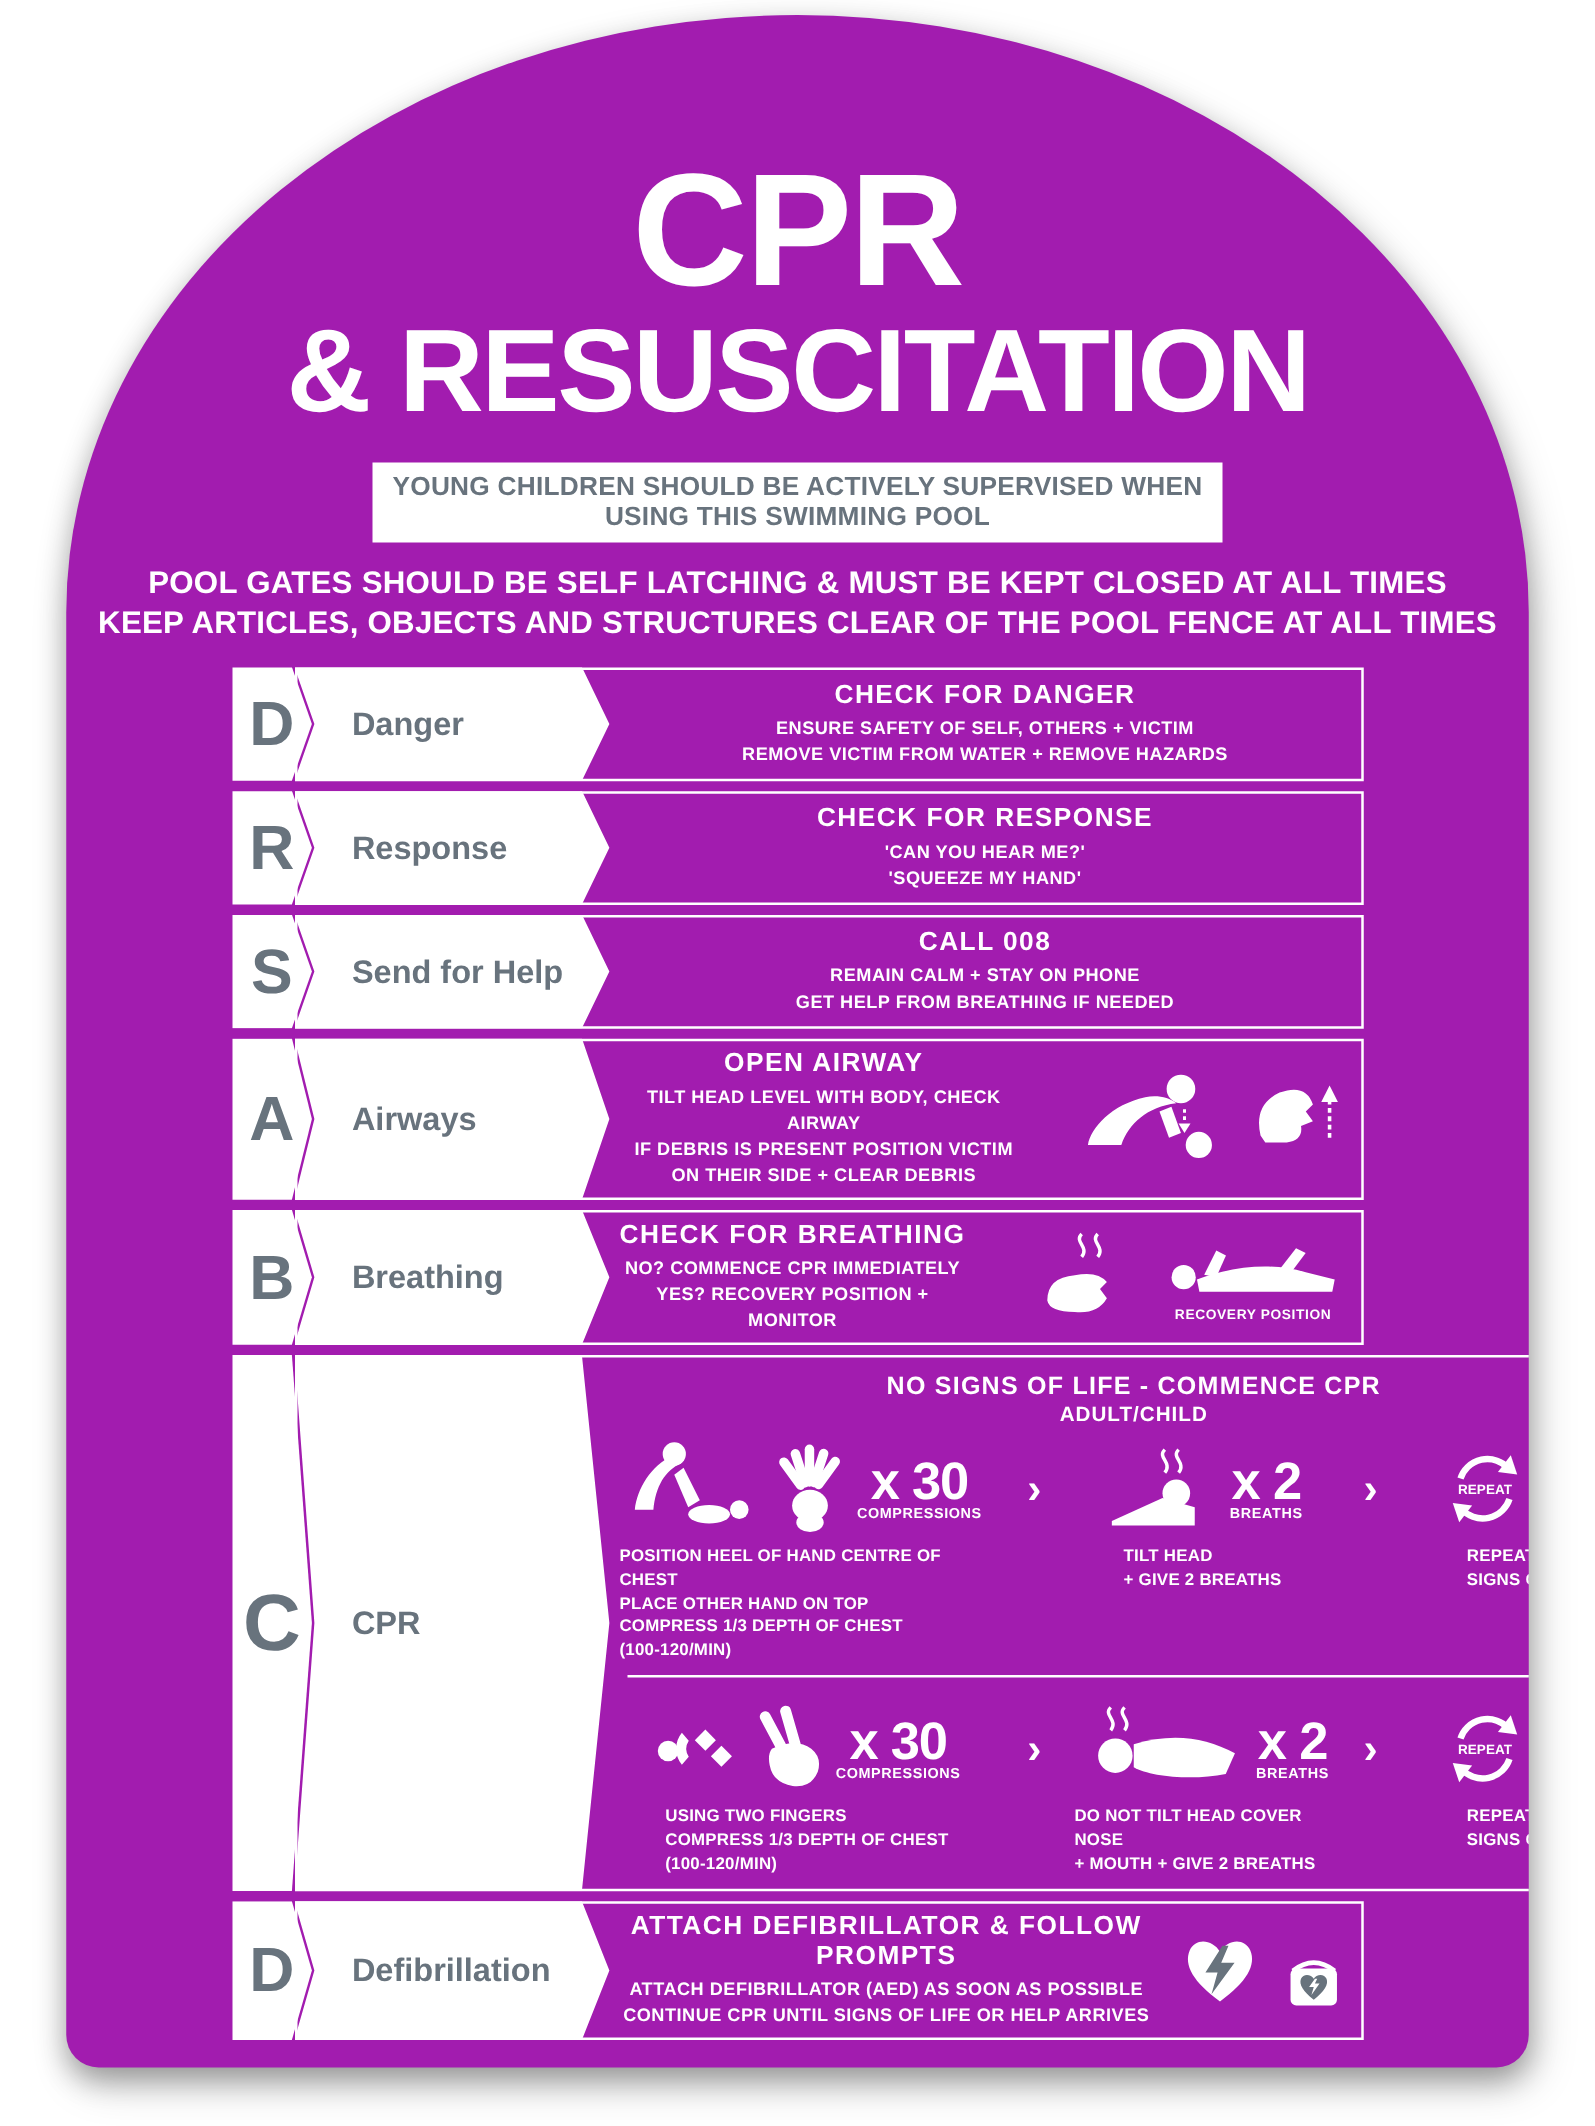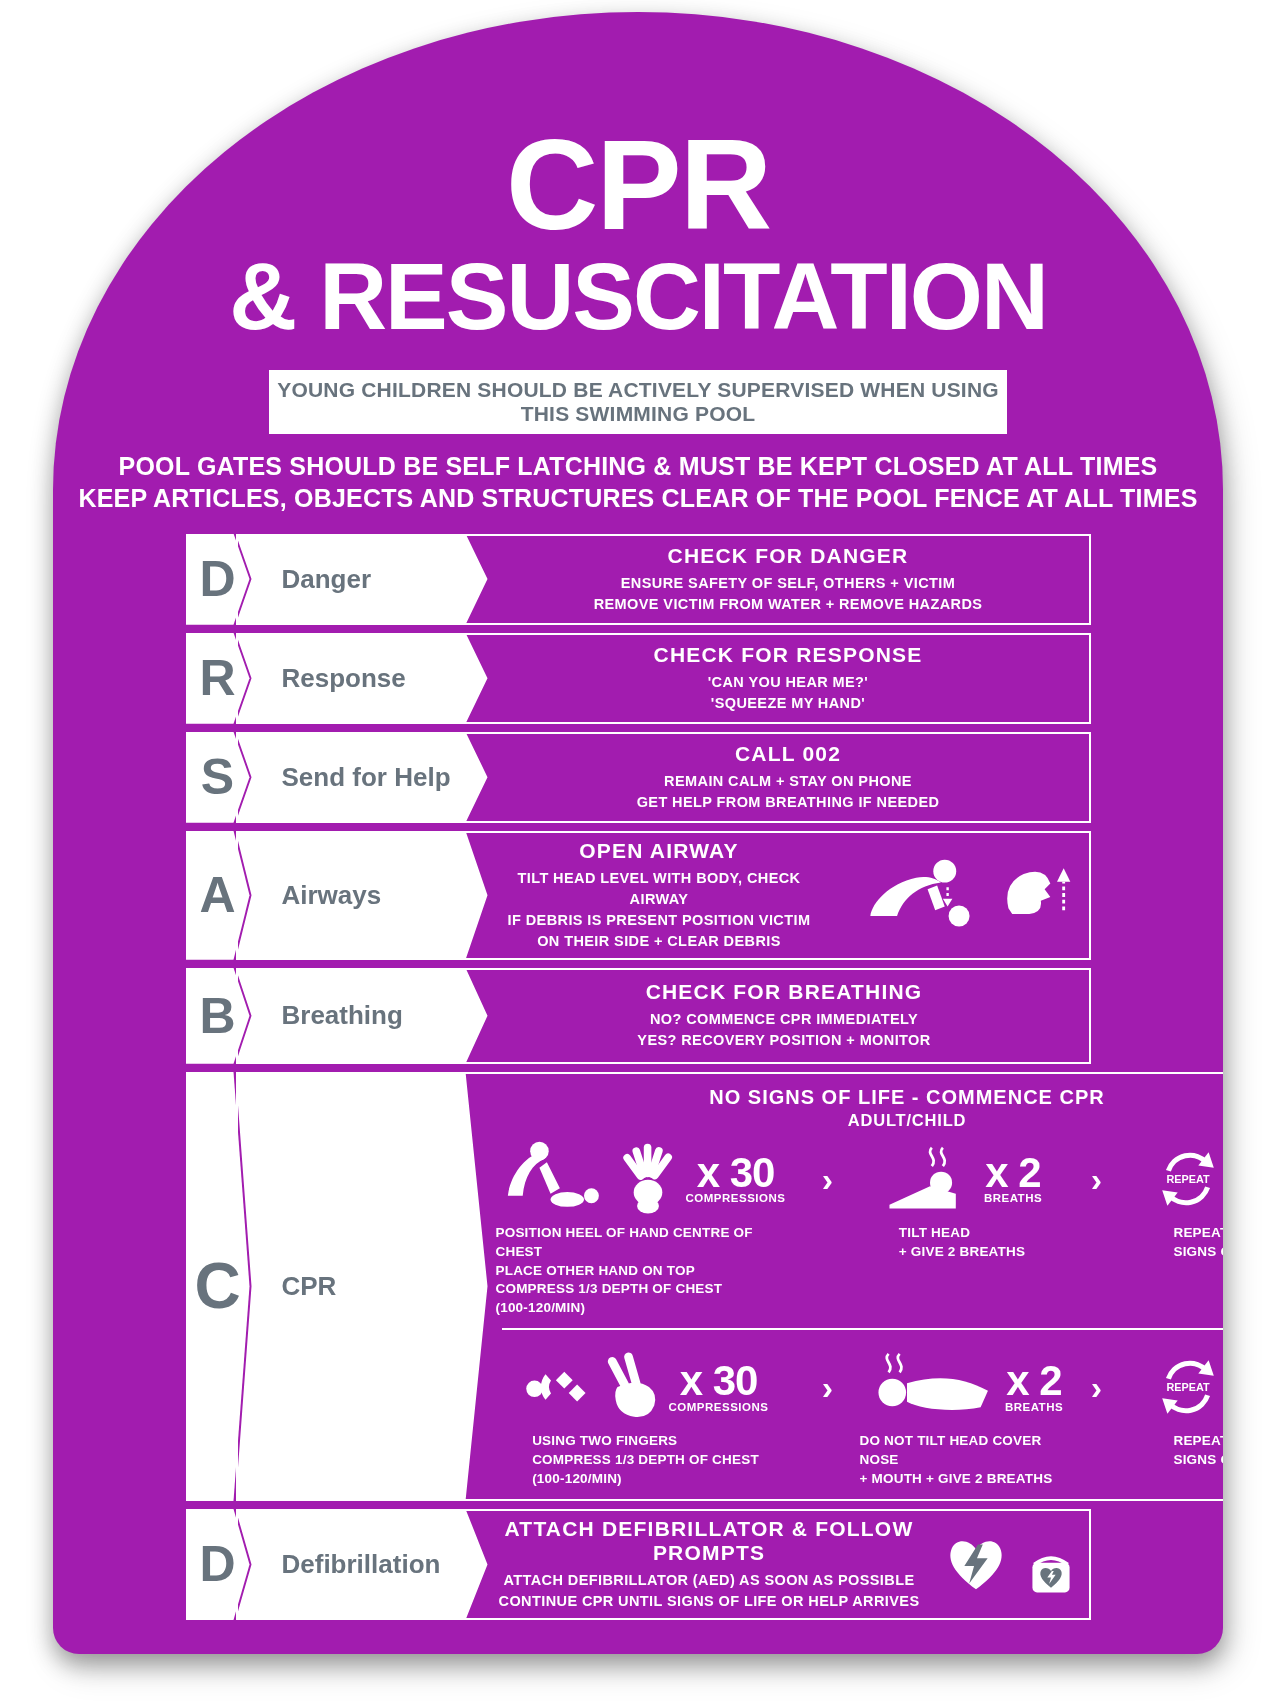--- a/index.html
+++ b/index.html
@@ -17,21 +17,21 @@
     border-bottom-right-radius: 26px;
     box-shadow: 0 10px 22px rgba(0,0,0,.30), 6px 14px 34px rgba(0,0,0,.18);
     overflow: hidden;
     color:#fff;
   }
 
   
   .title1 { margin-top:112px; text-align:center; font-size:128px; font-weight:bold; letter-spacing:-2px; line-height:.95; }
   .title2 { text-align:center; font-size:94px; font-weight:bold; letter-spacing:-2px; line-height:1.0; margin-top:4px; }
   .banner {
-    width:738px; margin:26px auto 0; background:#fff; color:#68737d;
+    width:680px; margin:26px auto 0; background:#fff; color:#68737d;
     font-size:21px; font-weight:bold; text-align:center; padding:8px 6px; letter-spacing:.2px;
   }
   .gates { margin-top:16px; text-align:center; font-size:25px; font-weight:bold; line-height:1.28; letter-spacing:.2px; }
 
   
   .rows { width:905px; margin:20px auto 0; display:flex; flex-direction:column; gap:8px; }
   .row { display:flex; align-items:stretch; }
   .letter-cell {
     width:64px; flex:0 0 64px; background:#fff; color:#68737d;
     clip-path: polygon(0 0, calc(100% - 16px) 0, 100% 50%, calc(100% - 16px) 100%, 0 100%);
@@ -106,21 +106,21 @@
 'SQUEEZE MY HAND'</div>
         </div>
       </div>
     </div>
 
     <div class="row" style="min-height:80px">
       <div class="letter-cell">S</div>
       <div class="row-box">
         <div class="ribbon">Send for Help</div>
         <div class="content">
-          <div class="row-heading">CALL 002</div>
+          <div class="row-heading">CALL 008</div>
           <div class="row-body pre">REMAIN CALM + STAY ON PHONE
 GET HELP FROM BREATHING IF NEEDED</div>
         </div>
       </div>
     </div>
 
     <div class="row" style="min-height:96px">
       <div class="letter-cell">A</div>
       <div class="row-box">
         <div class="ribbon">Airways</div>
@@ -156,20 +156,40 @@
 
     <div class="row" style="min-height:96px">
       <div class="letter-cell">B</div>
       <div class="row-box">
         <div class="ribbon">Breathing</div>
         <div class="content-flex">
           <div class="txt">
             <div class="row-heading">CHECK FOR BREATHING</div>
             <div class="row-body pre">NO? COMMENCE CPR IMMEDIATELY
 YES? RECOVERY POSITION + MONITOR</div>
+          </div>
+          <div class="iconzone" style="width:300px">
+            <span>
+              <svg width="88" height="80" viewBox="0 0 96 84">
+                <path d="M44,4 c-7,7 7,11 0,20" stroke="#fff" stroke-width="3" fill="none"></path>
+                <path d="M58,4 c-7,7 7,11 0,20" stroke="#fff" stroke-width="3" fill="none"></path>
+                <path d="M14,62 Q14,42 38,40 Q58,36 66,46 L60,52 L66,60 Q58,74 38,72 Q16,72 14,62 Z" fill="#fff"></path>
+              </svg>
+            </span>
+            <span style="display:flex;flex-direction:column;align-items:center">
+              <span>
+                <svg width="148" height="58" viewBox="0 0 150 60">
+                  <circle cx="17" cy="38" r="10" fill="#fff"></circle>
+                  <path d="M34,36 L44,16 L52,20 L44,38 Z" fill="#fff"></path>
+                  <path d="M28,40 C60,28 92,26 118,34 L142,40 L140,50 L30,50 Z" fill="#fff"></path>
+                  <path d="M96,32 L110,14 L118,18 L106,34 Z" fill="#fff"></path>
+                </svg>
+              </span>
+              <span class="icap">RECOVERY POSITION</span>
+            </span>
           </div>
         </div>
       </div>
     </div>
 
     <div class="row" style="min-height:352px">
       <div class="letter-cell tall">C</div>
       <div class="row-box">
         <div class="ribbon">CPR</div>
         <div class="cpr-content">

